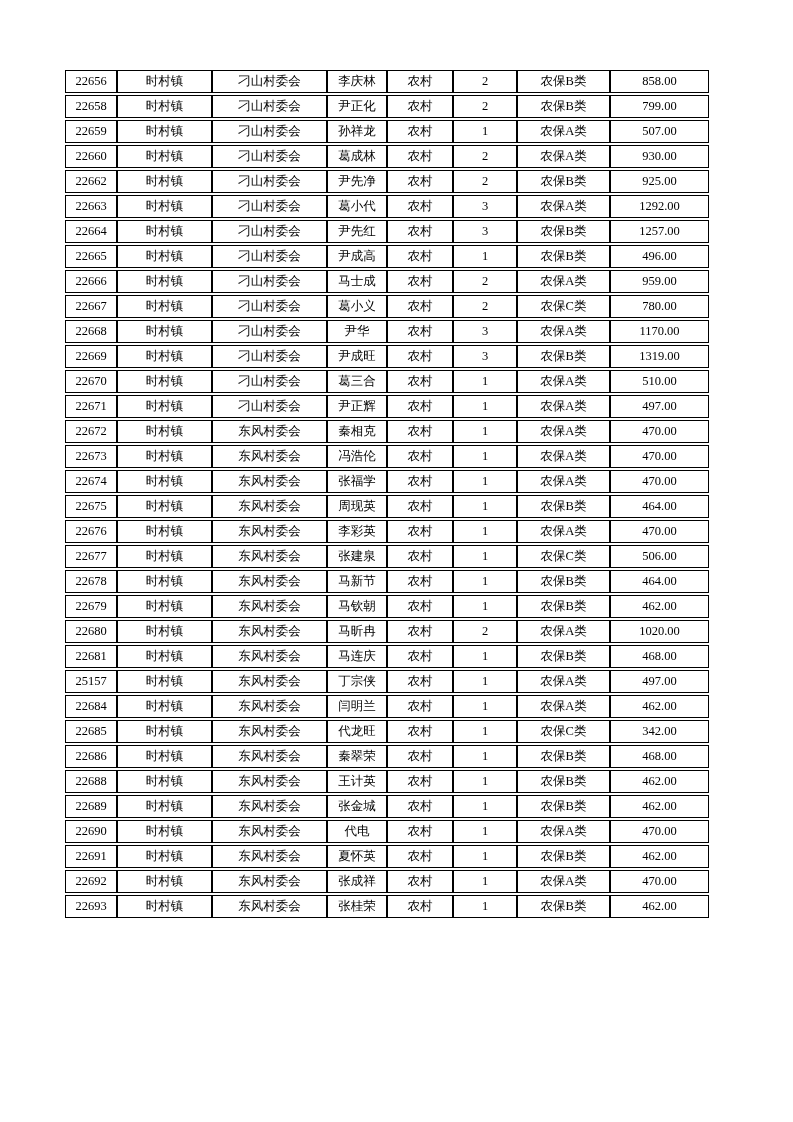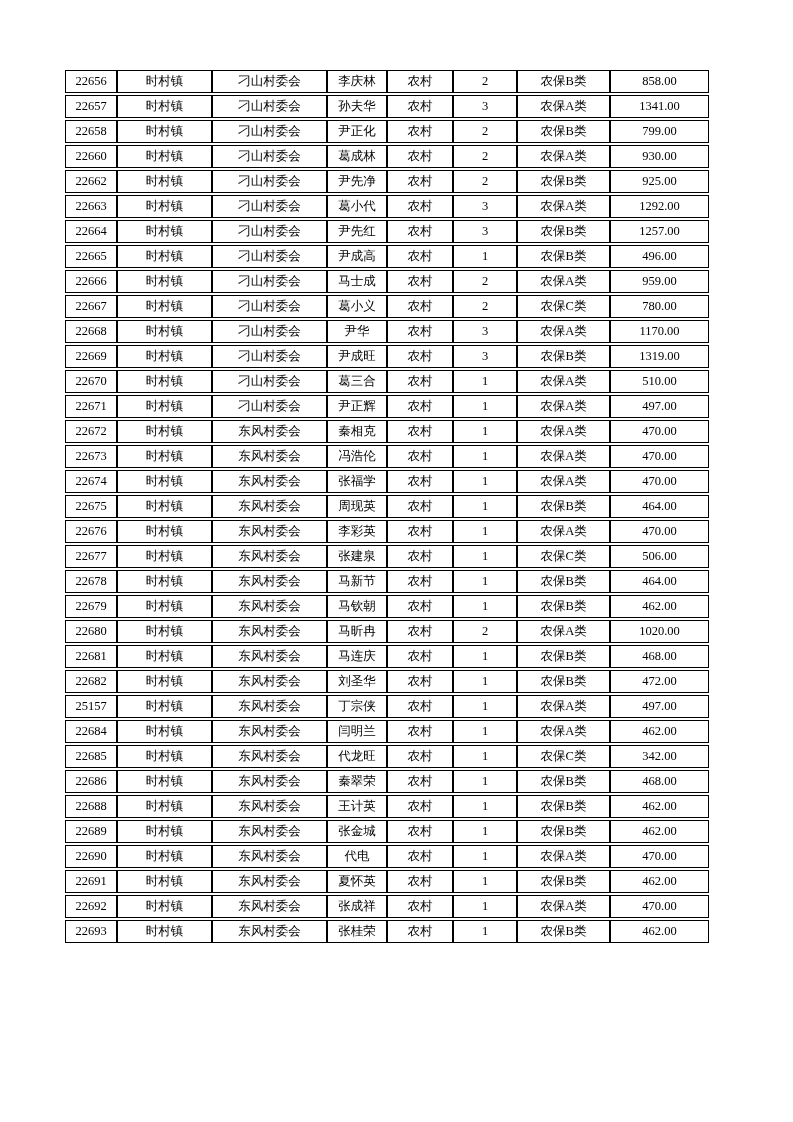--- a/index.html
+++ b/index.html
@@ -67,38 +67,38 @@
           <td>22656</td>
           <td>时村镇</td>
           <td>刁山村委会</td>
           <td>李庆林</td>
           <td>农村</td>
           <td>2</td>
           <td>农保B类</td>
           <td>858.00</td>
         </tr>
         <tr>
-          <td>22657</td>
-          <td>时村镇</td>
-          <td>刁山村委会</td>
-          <td>孙夫华</td>
-          <td>农村</td>
-          <td>3</td>
-          <td>农保A类</td>
-          <td>1341.00</td>
-        </tr>
-        <tr>
           <td>22658</td>
           <td>时村镇</td>
           <td>刁山村委会</td>
           <td>尹正化</td>
           <td>农村</td>
           <td>2</td>
           <td>农保B类</td>
           <td>799.00</td>
+        </tr>
+        <tr>
+          <td>22659</td>
+          <td>时村镇</td>
+          <td>刁山村委会</td>
+          <td>孙祥龙</td>
+          <td>农村</td>
+          <td>1</td>
+          <td>农保A类</td>
+          <td>507.00</td>
         </tr>
         <tr>
           <td>22660</td>
           <td>时村镇</td>
           <td>刁山村委会</td>
           <td>葛成林</td>
           <td>农村</td>
           <td>2</td>
           <td>农保A类</td>
           <td>930.00</td>
@@ -295,30 +295,20 @@
         </tr>
         <tr>
           <td>22681</td>
           <td>时村镇</td>
           <td>东风村委会</td>
           <td>马连庆</td>
           <td>农村</td>
           <td>1</td>
           <td>农保B类</td>
           <td>468.00</td>
-        </tr>
-        <tr>
-          <td>22682</td>
-          <td>时村镇</td>
-          <td>东风村委会</td>
-          <td>刘圣华</td>
-          <td>农村</td>
-          <td>1</td>
-          <td>农保B类</td>
-          <td>472.00</td>
         </tr>
         <tr>
           <td>25157</td>
           <td>时村镇</td>
           <td>东风村委会</td>
           <td>丁宗侠</td>
           <td>农村</td>
           <td>1</td>
           <td>农保A类</td>
           <td>497.00</td>

